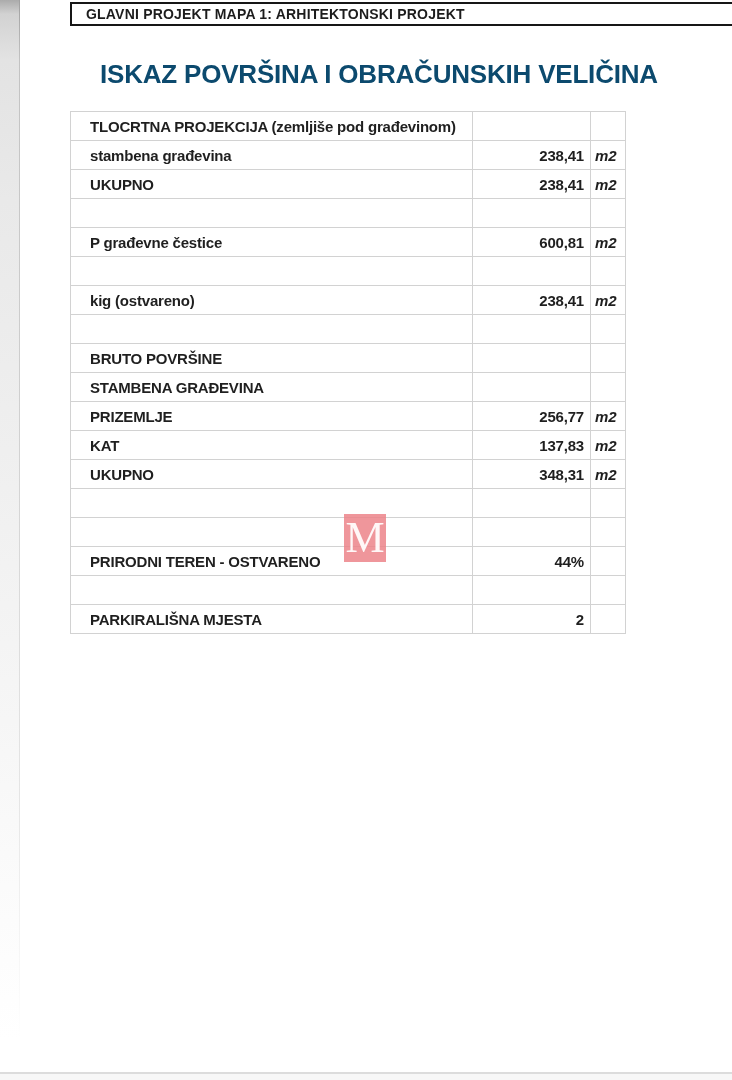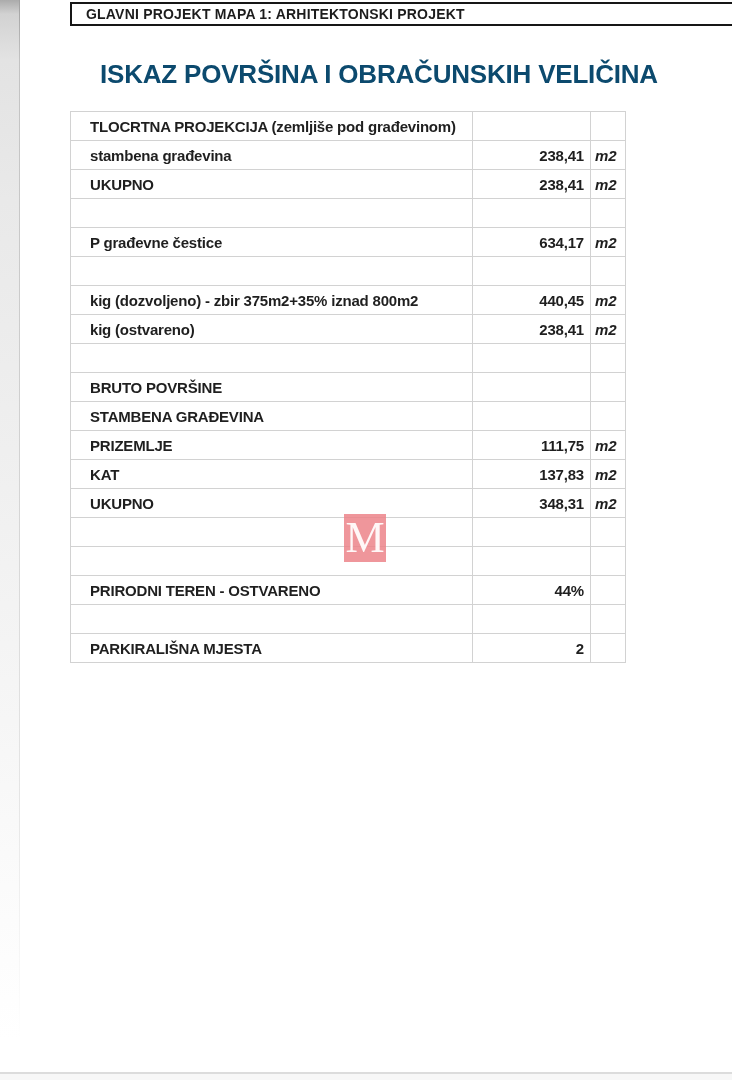--- a/index.html
+++ b/index.html
@@ -145,32 +145,27 @@
           <td class="c2">238,41</td>
           <td class="c3">m2</td>
         </tr>
         <tr>
           <td class="c1"></td>
           <td class="c2"></td>
           <td class="c3"></td>
         </tr>
         <tr>
           <td class="c1">P građevne čestice</td>
-          <td class="c2">634,17</td>
-          <td class="c3">m2</td>
-        </tr>
-        <tr>
-          <td class="c1"></td>
-          <td class="c2"></td>
-          <td class="c3"></td>
-        </tr>
-        <tr>
-          <td class="c1">kig (dozvoljeno) - zbir 375m2+35% iznad 800m2</td>
-          <td class="c2">440,45</td>
-          <td class="c3">m2</td>
+          <td class="c2">600,81</td>
+          <td class="c3">m2</td>
+        </tr>
+        <tr>
+          <td class="c1"></td>
+          <td class="c2"></td>
+          <td class="c3"></td>
         </tr>
         <tr>
           <td class="c1">kig (ostvareno)</td>
           <td class="c2">238,41</td>
           <td class="c3">m2</td>
         </tr>
         <tr>
           <td class="c1"></td>
           <td class="c2"></td>
           <td class="c3"></td>
@@ -180,21 +175,21 @@
           <td class="c2"></td>
           <td class="c3"></td>
         </tr>
         <tr>
           <td class="c1">STAMBENA GRAĐEVINA</td>
           <td class="c2"></td>
           <td class="c3"></td>
         </tr>
         <tr>
           <td class="c1">PRIZEMLJE</td>
-          <td class="c2">111,75</td>
+          <td class="c2">256,77</td>
           <td class="c3">m2</td>
         </tr>
         <tr>
           <td class="c1">KAT</td>
           <td class="c2">137,83</td>
           <td class="c3">m2</td>
         </tr>
         <tr>
           <td class="c1">UKUPNO</td>
           <td class="c2">348,31</td>

